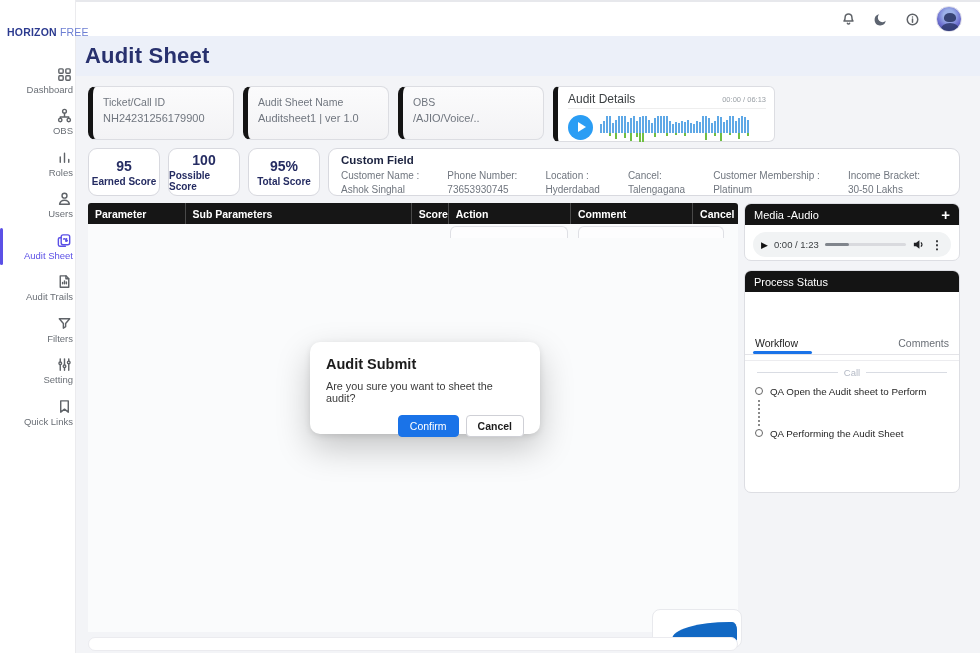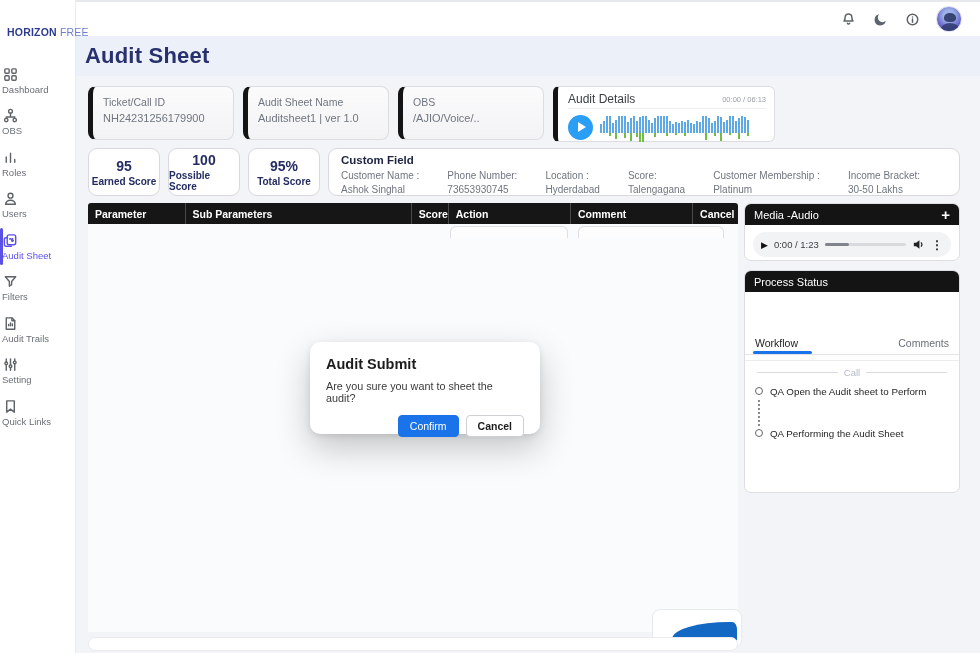--- a/index.html
+++ b/index.html
@@ -6,21 +6,21 @@
   html,body { width:980px; height:653px; overflow:hidden; }
   body { font-family:"Liberation Sans", sans-serif; background:#f3f4f7; color:#333; }
   .screen { position:relative; width:980px; height:653px; }
 
   
   .sidebar { position:absolute; left:0; top:0; width:76px; height:653px; background:#fff; border-right:1px solid #ebebee; z-index:3; }
   .logo { padding:26px 0 0 7px; font-size:10.5px; letter-spacing:.2px; white-space:nowrap; }
   .logo b { color:#2b3a8f; font-weight:bold; }
   .logo span { color:#6d7fd3; font-weight:normal; }
   .nav { display:flex; flex-direction:column; margin-top:22px; }
-  .nav-item { position:relative; display:flex; flex-direction:column; align-items:flex-start; gap:2px; padding:6px 2px; cursor:pointer; color:#5f6368; }
+  .nav-item { position:relative; display:flex; flex-direction:column; align-items:flex-end; gap:2px; padding:6px 2px; cursor:pointer; color:#5f6368; }
   .nav-item .nv-label { font-size:9.5px; color:#6a6f76; text-align:center; line-height:1.1; }
   .nav-item svg { width:17px; height:17px; stroke:#5f6368; fill:none; stroke-width:1.5; stroke-linecap:round; stroke-linejoin:round; }
   .nav-item.active { color:#5b50e6; }
   .nav-item.active svg { stroke:#5b50e6; }
   .nav-item.active .nv-label { color:#5b50e6; }
   .nav-item.active::before { content:""; position:absolute; left:0; top:2px; bottom:2px; width:3px; background:#5b50e6; border-radius:2px; }
 
   
   .topbar { position:absolute; left:76px; top:0; width:904px; height:36px; background:#fff; border-top:2px solid #e7e8ec; z-index:2; display:flex; align-items:center; justify-content:flex-end; padding-right:18px; gap:16px; }
   .tb-icon { width:16px; height:16px; cursor:pointer; display:flex; align-items:center; justify-content:center; }
@@ -158,30 +158,30 @@
       <div class="nav-item active">
         <svg viewBox="0 0 18 18">
             <rect x="5.5" y="3" width="9" height="10.5" rx="2"></rect>
             <path d="M5.5 6H4a1.5 1.5 0 0 0-1.5 1.5v6A1.5 1.5 0 0 0 4 15h6"></path>
             <path d="M8 7.5c1-1 2 .8 3-.2s-1.6 2.6-.4 2.6 1.4-1 1.4-1"></path>
           </svg>
         <span class="nv-label">Audit Sheet</span>
       </div>
       <div class="nav-item">
         <svg viewBox="0 0 18 18">
-            <path d="M3.5 4h11l-4.3 5v3.4l-2.4 1.6V9z"></path>
-          </svg>
-        <span class="nv-label">Filters</span>
-      </div>
-      <div class="nav-item">
-        <svg viewBox="0 0 18 18">
             <path d="M4.5 3h6l3 3v9h-9z"></path>
             <path d="M10.5 3v3h3M7 11.5V10M9 11.5V8.5M11 11.5v-2"></path>
           </svg>
         <span class="nv-label">Audit Trails</span>
+      </div>
+      <div class="nav-item">
+        <svg viewBox="0 0 18 18">
+            <path d="M3.5 4h11l-4.3 5v3.4l-2.4 1.6V9z"></path>
+          </svg>
+        <span class="nv-label">Filters</span>
       </div>
       <div class="nav-item">
         <svg viewBox="0 0 18 18">
             <path d="M4.5 3v3.2M4.5 9.4V15M9 3v6.2M9 12.4V15M13.5 3v2.2M13.5 8.4V15"></path>
             <circle cx="4.5" cy="7.8" r="1.4"></circle>
             <circle cx="9" cy="10.8" r="1.4"></circle>
             <circle cx="13.5" cy="6.8" r="1.4"></circle>
           </svg>
         <span class="nv-label">Setting</span>
       </div>
@@ -436,21 +436,21 @@
         </div>
         <div class="cf-field">
           <div class="l">Phone Number:</div>
           <div class="v">73653930745</div>
         </div>
         <div class="cf-field">
           <div class="l">Location :</div>
           <div class="v">Hyderdabad</div>
         </div>
         <div class="cf-field">
-          <div class="l">Score:</div>
+          <div class="l">Cancel:</div>
           <div class="v">Talengagana</div>
         </div>
         <div class="cf-field">
           <div class="l">Customer Membership :</div>
           <div class="v">Platinum</div>
         </div>
         <div class="cf-field">
           <div class="l">Income Bracket:</div>
           <div class="v">30-50 Lakhs</div>
         </div>

